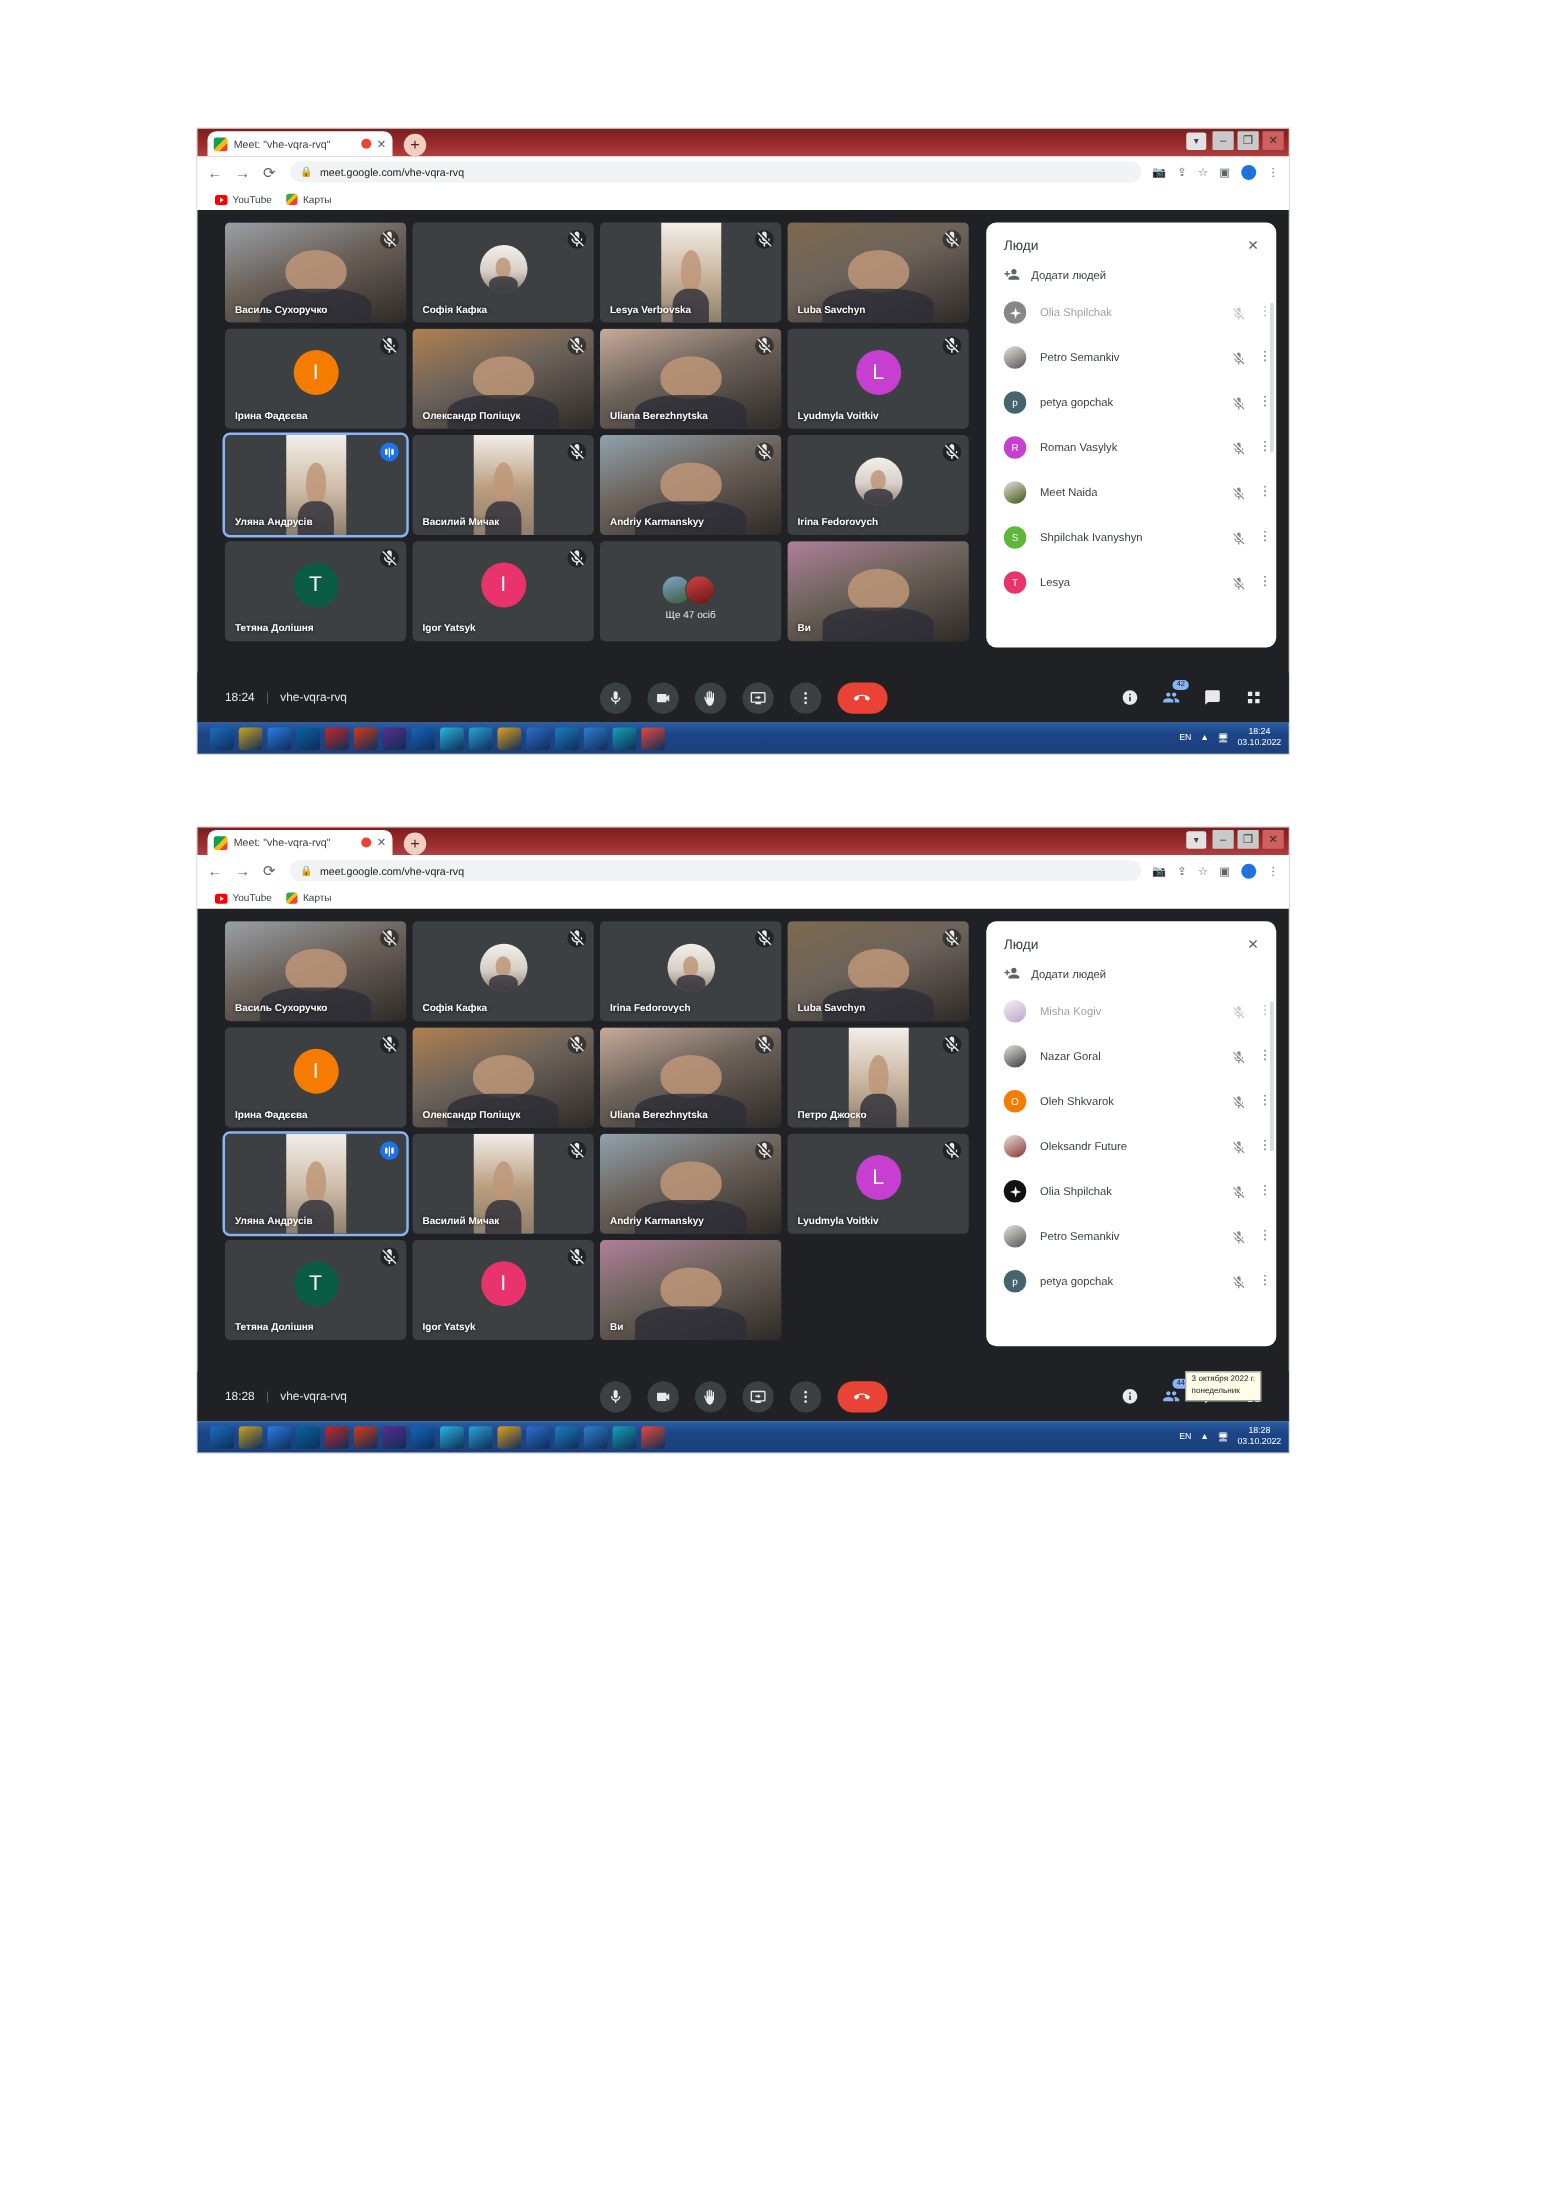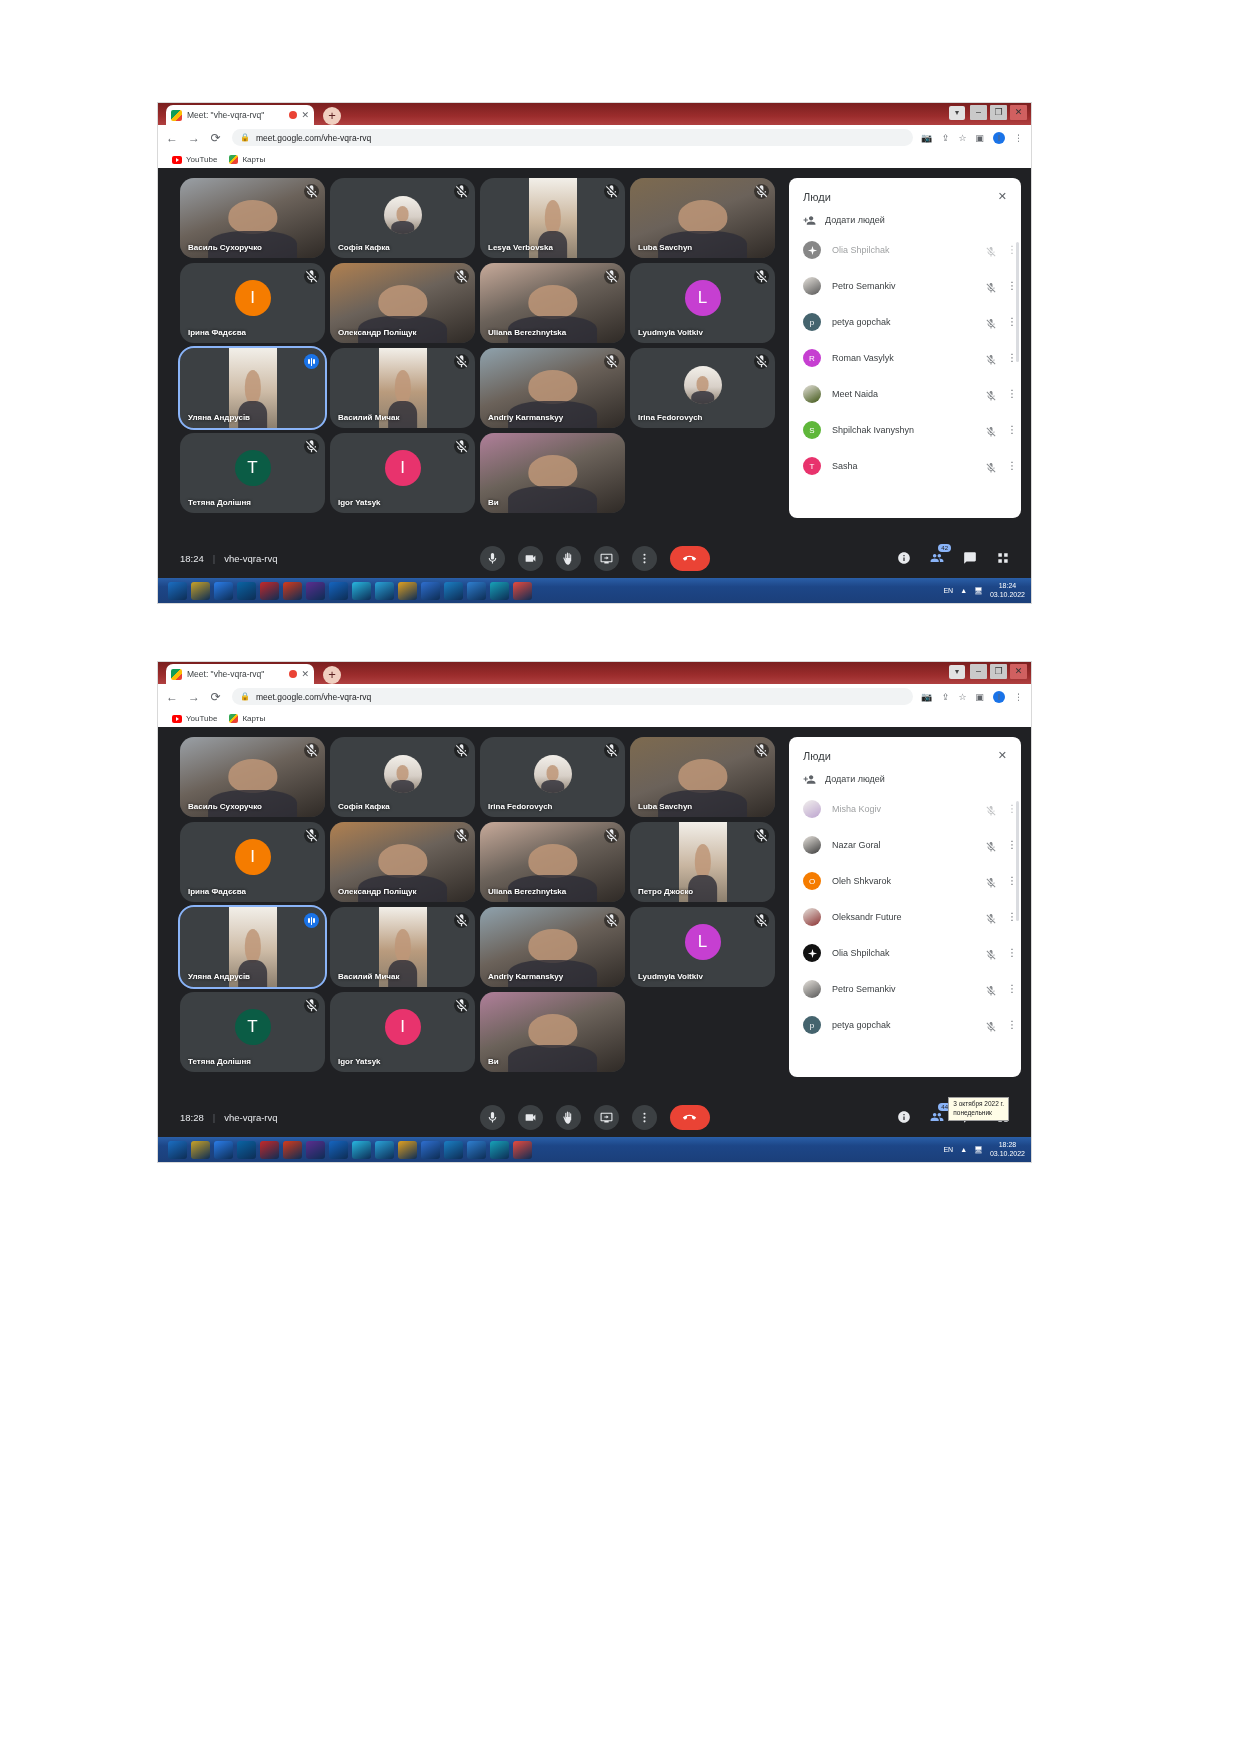--- a/index.html
+++ b/index.html
@@ -47,21 +47,21 @@
   .bm { display:flex; align-items:center; gap:4px; font-size:8px; color:#3c4043; }
   .bm-yt { width:10px; height:8px; background:#ff0000; border-radius:2px; position:relative; }
   .bm-yt:after { content:""; position:absolute; left:4px; top:2px; border-left:3px solid #fff;
      border-top:2px solid transparent; border-bottom:2px solid transparent; }
   .bm-maps { width:9px; height:9px; border-radius:2px;
      background:linear-gradient(135deg,#34a853 0%,#34a853 40%,#fbbc05 40%,#fbbc05 60%,#ea4335 60%); }
 
   
   .meet { position:relative; background:#202124; height:410px; padding:8px; }
   .grid { position:absolute; left:22px; top:10px; width:600px; display:flex; flex-wrap:wrap; gap:5px; }
-  .tile { position:relative; width:145px; height:80px; background:#3c4043; border-radius:14px;
+  .tile { position:relative; width:145px; height:80px; background:#3c4043; border-radius:4px;
      overflow:hidden;padding-left:24px; }
   .tile.speaking { outline:2px solid #8ab4f8; }
   .tile-name { position:absolute; left:8px; bottom:6px; font-size:8px; color:#fff;
      font-weight:bold; text-shadow:0 0 3px rgba(0,0,0,.85); z-index:4; white-space:nowrap; }
   .tile-mic { position:absolute; right:6px; top:6px; width:15px; height:15px; border-radius:50%;
      background:rgba(0,0,0,.45); z-index:4; }
   .tile-mic svg { width:15px; height:15px; display:block; }
   .tile-speak { position:absolute; right:6px; top:6px; width:15px; height:15px; border-radius:50%;
      background:#1a73e8; z-index:4; display:flex; align-items:center; justify-content:center; gap:1px; }
   .tile-speak i { display:block; width:1.5px; background:#fff; border-radius:1px; }
@@ -330,20 +330,27 @@
           <div class="tile">
             <div class="ini" style="background:#e8336d">I</div>
             <div class="tile-name">Igor Yatsyk</div>
             <div class="tile-mic">
               <svg viewBox="0 0 24 24" fill="#e8eaed">
                 <path d="M19 11h-1.7c0 .74-.16 1.43-.43 2.05l1.23 1.23c.56-.98.9-2.09.9-3.28zM14.98 11.17c0-.06.02-.11.02-.17V5c0-1.66-1.34-3-3-3S9 3.34 9 5v.18l5.98 5.99zM4.27 3L3 4.27l6.01 6.01V11c0 1.66 1.33 3 2.99 3 .22 0 .44-.03.65-.08l1.66 1.66c-.71.33-1.5.52-2.31.52-2.76 0-5.3-2.1-5.3-5.1H5c0 3.41 2.72 6.23 6 6.72V21h2v-3.28c.91-.13 1.77-.45 2.54-.9L19.73 21 21 19.73 4.27 3z"></path>
               </svg>
             </div>
           </div>
           <div class="tile">
+            <div class="overflow-av">
+              <div style="background:linear-gradient(160deg,#7fa7c9,#3c5c3a)"></div>
+              <div style="background:linear-gradient(160deg,#d04444,#6a1515)"></div>
+            </div>
+            <div class="overflow-label">Ще 47 осіб</div>
+          </div>
+          <div class="tile">
             <div class="vid" style="background:linear-gradient(160deg,#b07f9a 0%,#6b625a 45%,#2f2a26 100%);">
               <div style="position:absolute;left:50%;top:28%;transform:translateX(-50%);width:34%;height:42%;border-radius:50% 50% 45% 45%;background:rgba(190,150,120,.85)"></div>
               <div style="position:absolute;left:50%;top:66%;transform:translateX(-50%);width:62%;height:40%;border-radius:40% 40% 0 0;background:rgba(45,45,55,.8)"></div>
             </div>
             <div class="tile-name">Ви</div>
           </div>
         </div>
         <div class="people">
           <div class="people-head">
             <div class="people-title">Люди</div>
@@ -404,21 +411,21 @@
             <div class="prow">
               <div class="pav" style="background:#5fb73a">S</div>
               <div class="pname">Shpilchak Ivanyshyn</div>
               <div class="pmic"><svg viewBox="0 0 24 24" fill="#5f6368">
                   <path d="M19 11h-1.7c0 .74-.16 1.43-.43 2.05l1.23 1.23c.56-.98.9-2.09.9-3.28zM14.98 11.17c0-.06.02-.11.02-.17V5c0-1.66-1.34-3-3-3S9 3.34 9 5v.18l5.98 5.99zM4.27 3L3 4.27l6.01 6.01V11c0 1.66 1.33 3 2.99 3 .22 0 .44-.03.65-.08l1.66 1.66c-.71.33-1.5.52-2.31.52-2.76 0-5.3-2.1-5.3-5.1H5c0 3.41 2.72 6.23 6 6.72V21h2v-3.28c.91-.13 1.77-.45 2.54-.9L19.73 21 21 19.73 4.27 3z"></path>
                 </svg></div>
               <div class="pmore">⋮</div>
             </div>
             <div class="prow">
               <div class="pav" style="background:#e8336d">T</div>
-              <div class="pname">Sasha</div>
+              <div class="pname">Lesya</div>
               <div class="pmic"><svg viewBox="0 0 24 24" fill="#5f6368">
                   <path d="M19 11h-1.7c0 .74-.16 1.43-.43 2.05l1.23 1.23c.56-.98.9-2.09.9-3.28zM14.98 11.17c0-.06.02-.11.02-.17V5c0-1.66-1.34-3-3-3S9 3.34 9 5v.18l5.98 5.99zM4.27 3L3 4.27l6.01 6.01V11c0 1.66 1.33 3 2.99 3 .22 0 .44-.03.65-.08l1.66 1.66c-.71.33-1.5.52-2.31.52-2.76 0-5.3-2.1-5.3-5.1H5c0 3.41 2.72 6.23 6 6.72V21h2v-3.28c.91-.13 1.77-.45 2.54-.9L19.73 21 21 19.73 4.27 3z"></path>
                 </svg></div>
               <div class="pmore">⋮</div>
             </div>
             <div class="prow"></div>
           </div>
         </div>
         <div class="ctrlbar">
           <div class="ctl-left">

